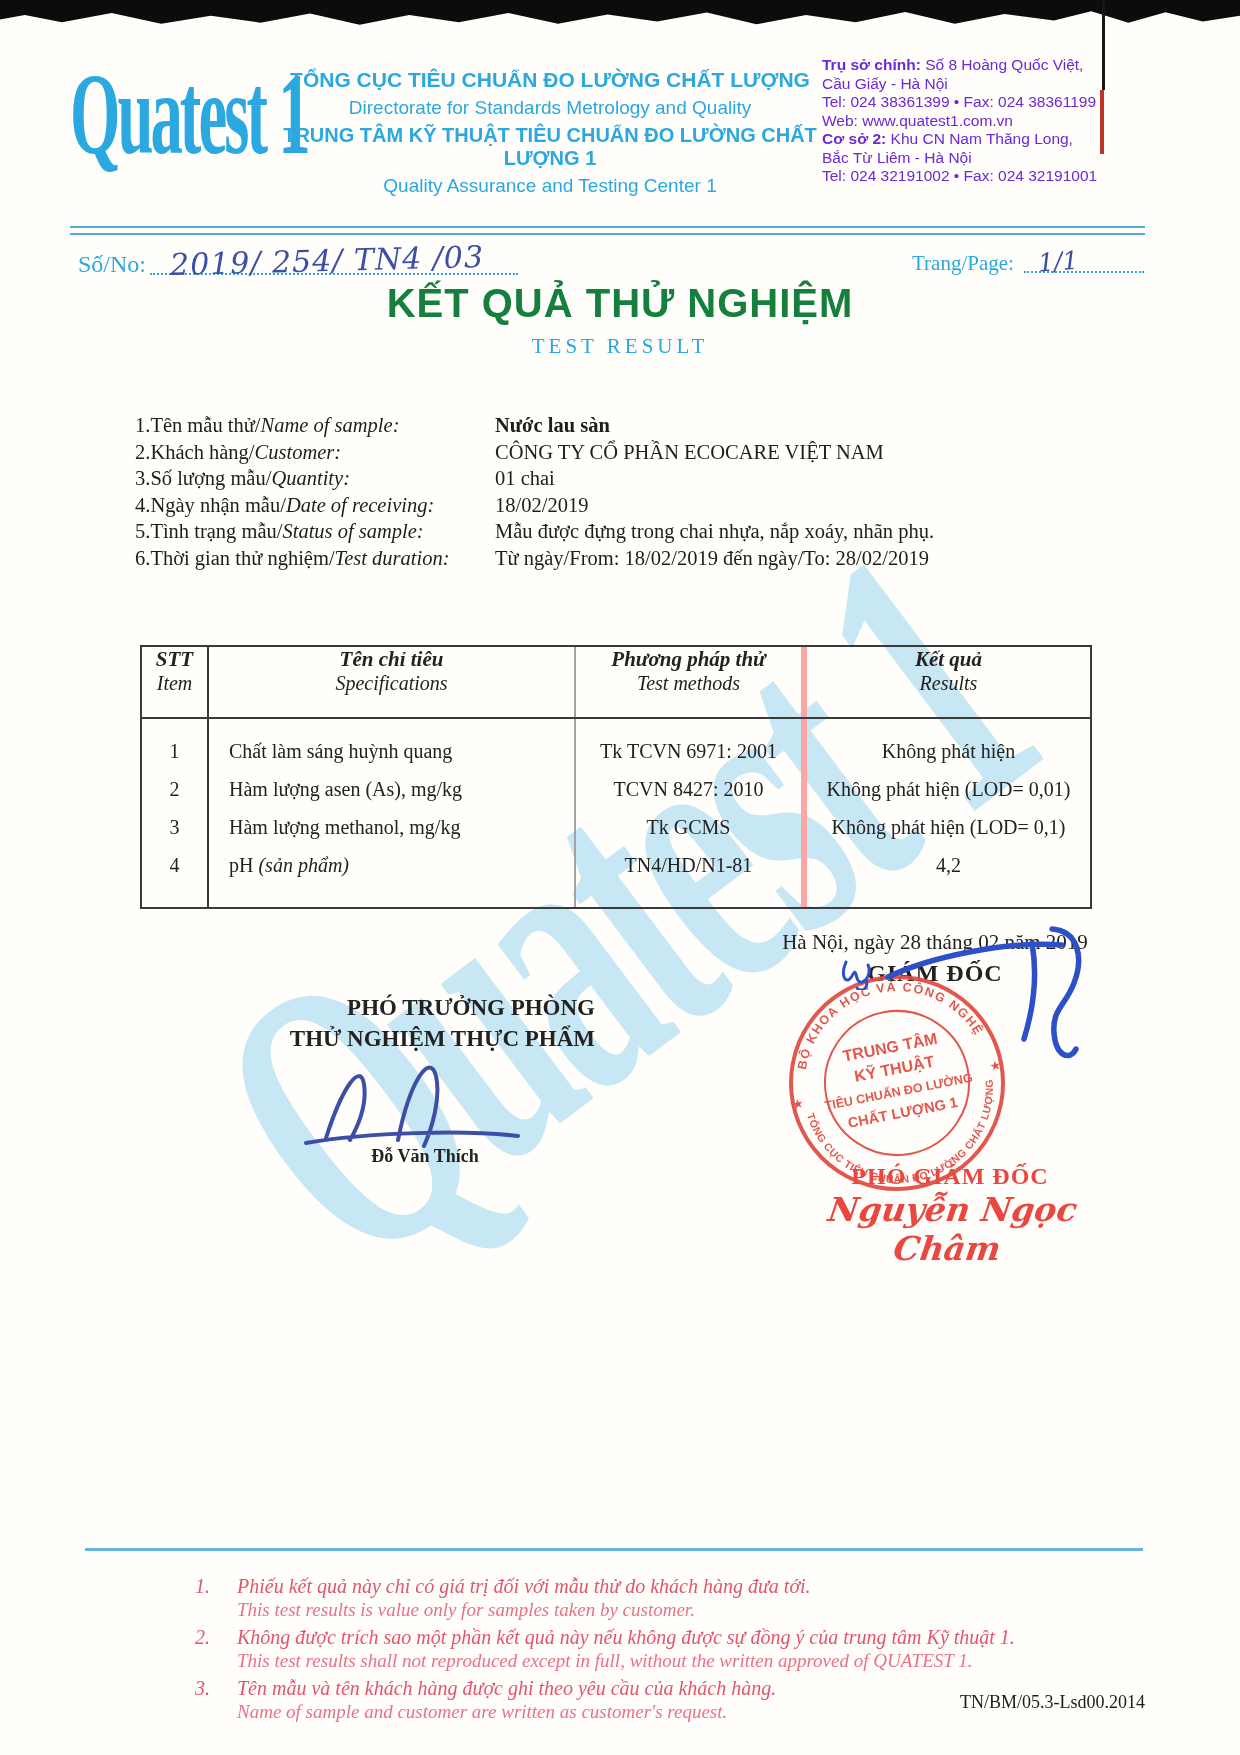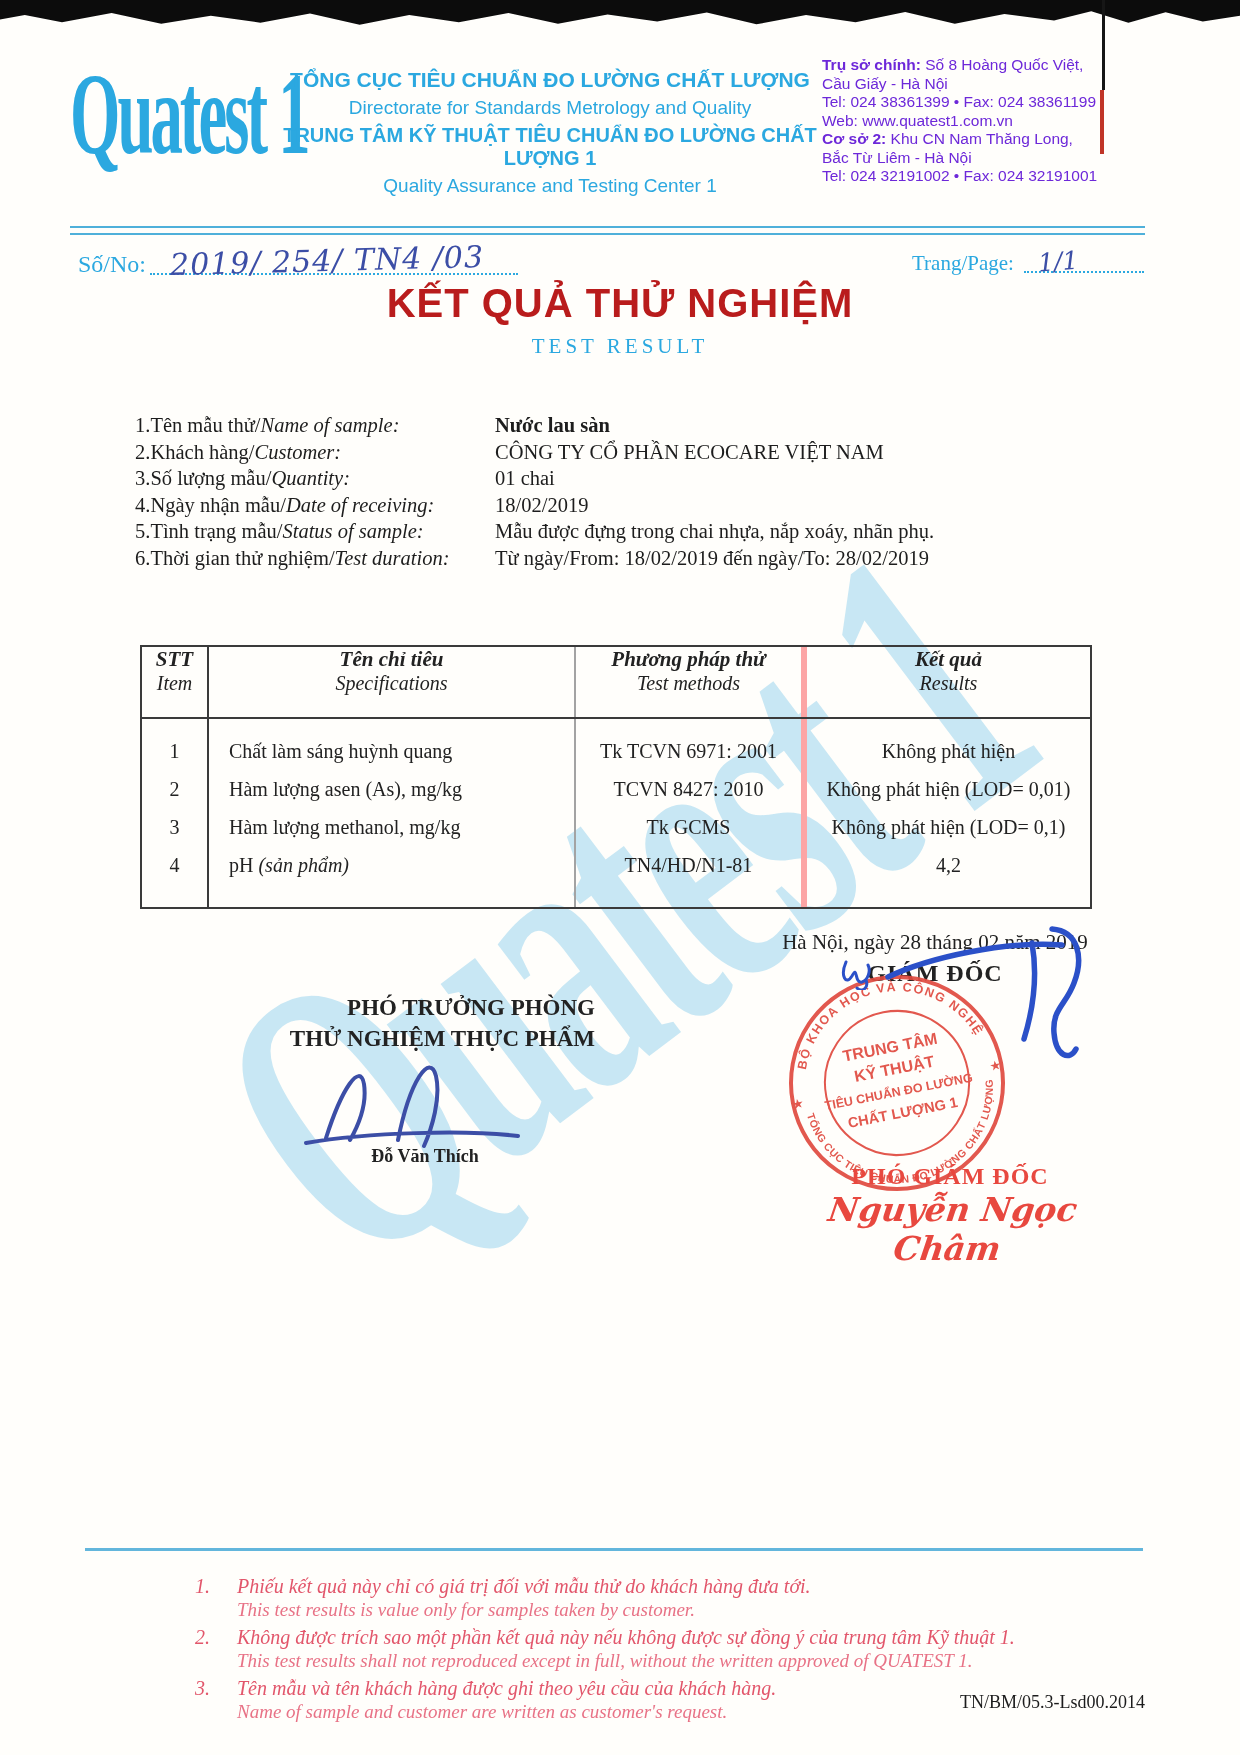--- a/index.html
+++ b/index.html
@@ -42,21 +42,21 @@
   .hand{font-family:"DejaVu Serif",serif;font-style:italic;color:#3C4EA6;}
   .no-hand{position:absolute;left:92px;bottom:0px;font-size:30px;letter-spacing:1px;transform:rotate(-1.5deg);}
   .page-row{position:absolute;left:912px;top:244px;width:232px;height:34px;z-index:2;}
   .pg-label{position:absolute;left:0;bottom:2px;font-size:21px;color:#2BA8E0;}
   .pg-dotline{position:absolute;left:112px;right:0;bottom:5px;border-bottom:2.5px dotted #2BA8E0;}
   .pg-hand{position:absolute;left:126px;bottom:2px;font-size:25px;transform:rotate(-4deg);}
 
   
   .title-vi{position:absolute;left:0;top:281px;width:1240px;text-align:center;z-index:2;
     font-family:"Liberation Sans","DejaVu Sans",sans-serif;font-weight:700;font-size:40px;
-    letter-spacing:1px;color:#b91c1c;}
+    letter-spacing:1px;color:#15803d;}
   .title-en{position:absolute;left:0;top:334px;width:1240px;text-align:center;z-index:2;
     font-family:Liberation Serif, serif;font-size:21px;letter-spacing:4px;color:#2BA8E0;}
 
   
   .info{position:absolute;left:135px;top:412px;z-index:2;font-size:20.5px;color:#1d1d1d;}
   .info-row{position:relative;height:26.5px;line-height:26.5px;white-space:nowrap;}
   .ien{font-style:italic;text-align:center;}
   .ival{position:absolute;left:360px;top:0;}
   .vbold{font-weight:700;}
 

